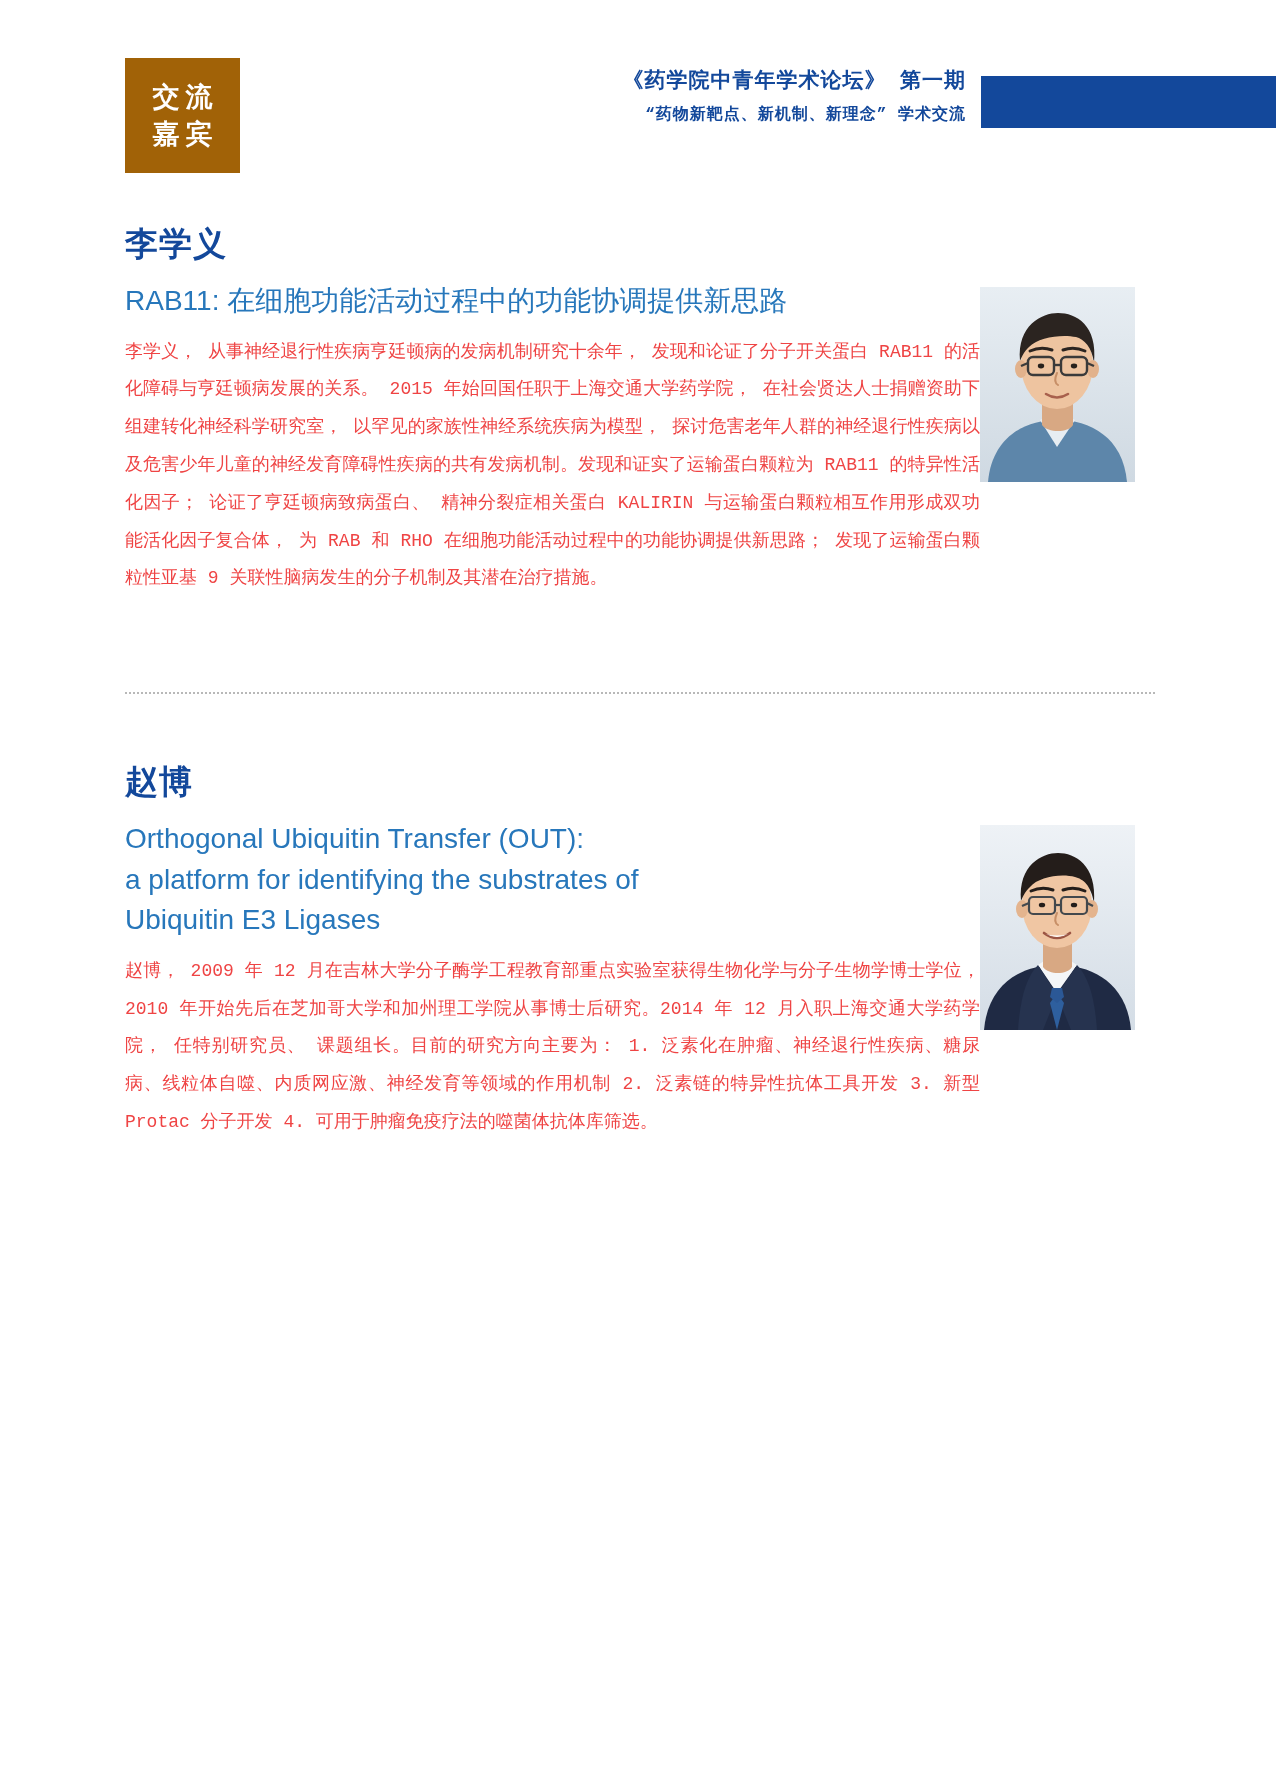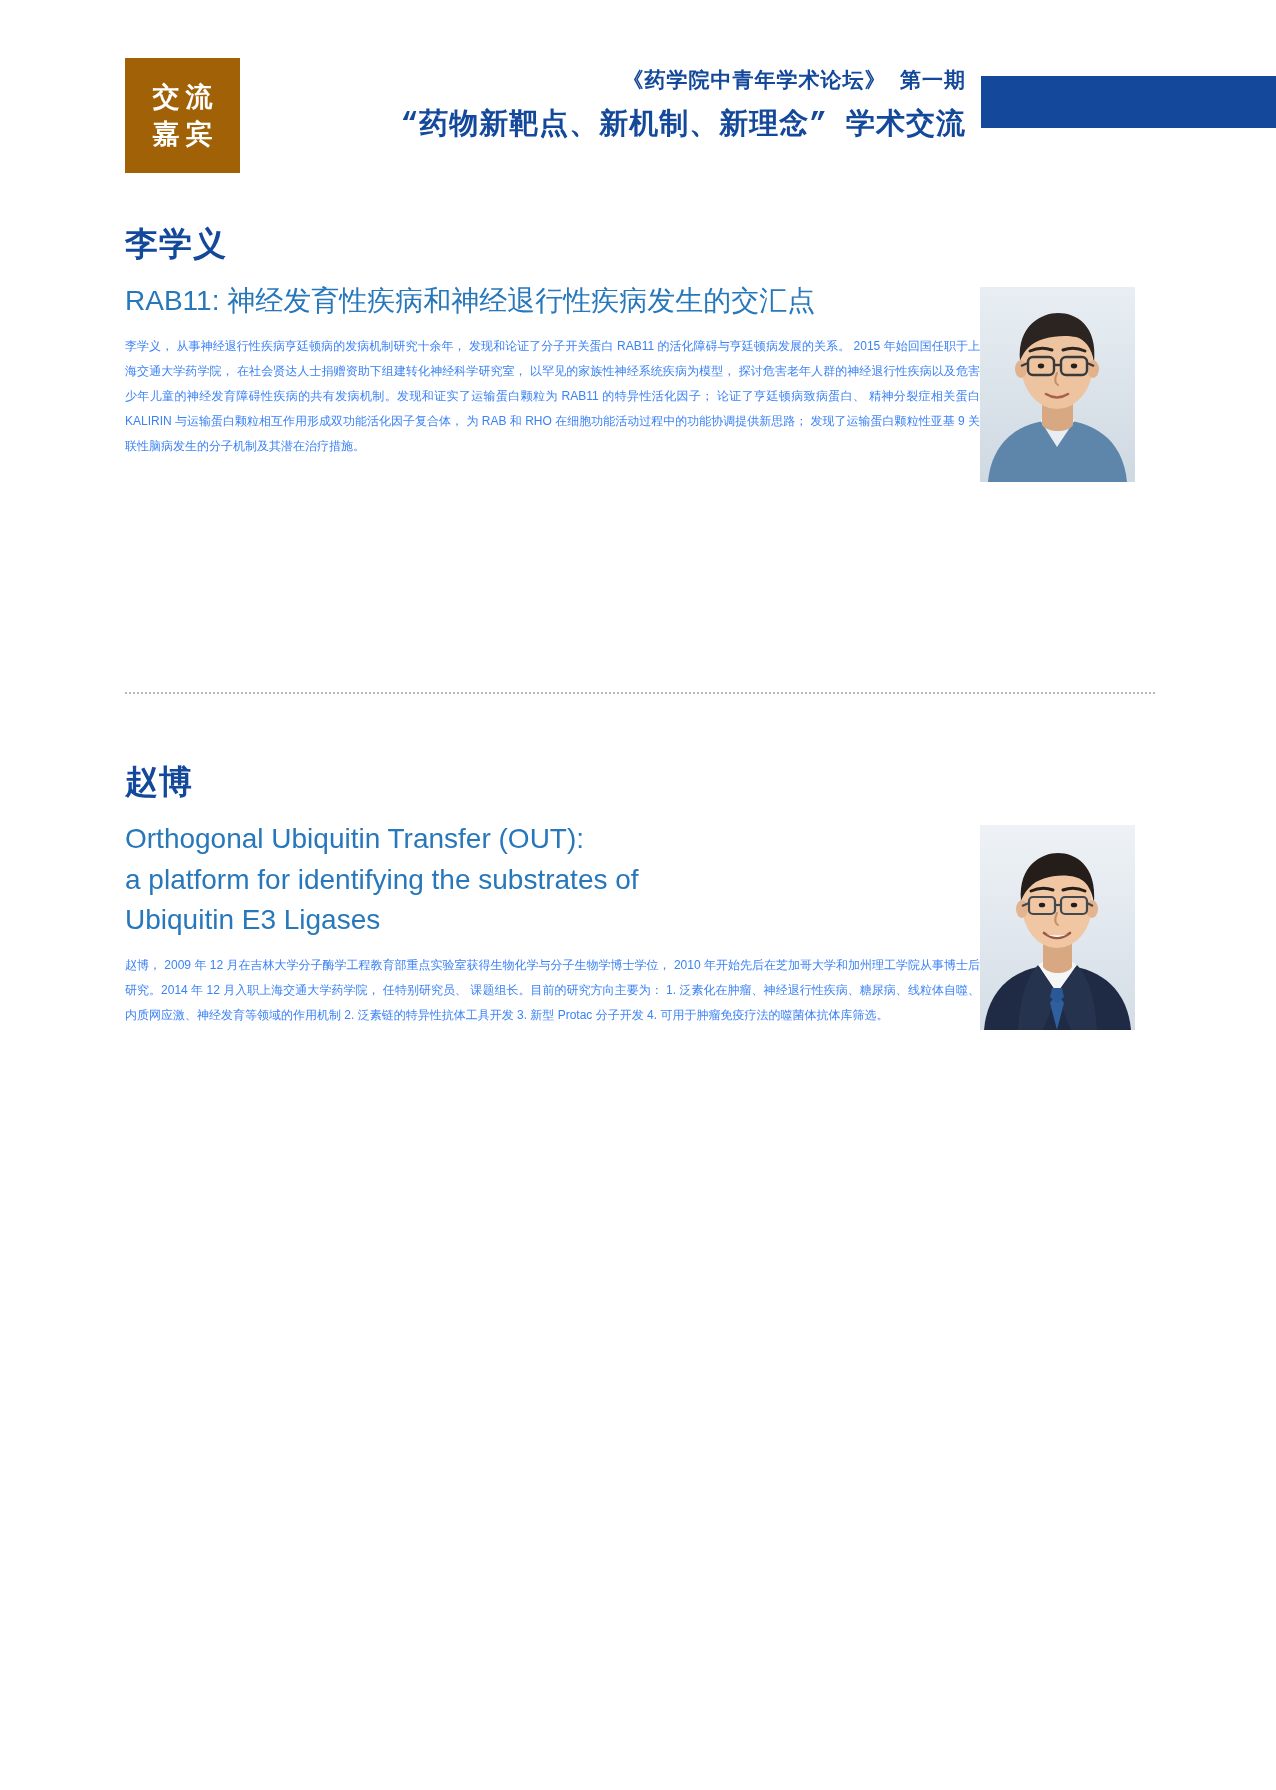--- a/index.html
+++ b/index.html
@@ -54,21 +54,21 @@
     color: #13489b;
     font-family: Liberation Mono, monospace;
     font-weight: bold;
   }
   .header-line1 {
     font-size: 21px;
     letter-spacing: 1px;
     margin-bottom: 10px;
   }
   .header-line2 {
-    font-size: 29px;
+    font-size: 16px;
     letter-spacing: 1px;
   }
   .header-bar {
     position: absolute;
     right: 0;
     top: 18px;
     width: 295px;
     height: 52px;
     background: #13489b;
   }
@@ -91,25 +91,26 @@
   .speaker-title {
     color: #2777bb;
     font-size: 28px;
     font-weight: 400;
     line-height: 1.45;
     margin: 0 0 12px 0;
   }
   .speaker-title .line { display: block; }
 
   .speaker-body {
-    font-size: 12px;
+    font-size: 18px;
     line-height: 2.1;
-    color: #3b82f6;
+    color: #ef4444;
     text-align: justify;
     text-justify: inter-ideograph;
+    font-family: Liberation Mono, monospace;
   }
   .speaker-body p { margin: 0; }
 
   .portrait {
     position: absolute;
     border: 0;
     background-size: cover;
   }
 
   
@@ -213,21 +214,21 @@
       <path d="M77 86 q-4 9 1 12" stroke="#c78f67" stroke-width="2" fill="none" stroke-linecap="round"></path>
       <path d="M66 107 q11 7 22 0" stroke="#a8604c" stroke-width="2.6" fill="none" stroke-linecap="round"></path>
     </svg>
   </div>
 
   <div>
     <div class="speaker-name">李学义</div>
   </div>
 
   <h2 class="speaker-title">
-    <span class="line">RAB11: 神经发育性疾病和神经退行性疾病发生的交汇点</span>
+    <span class="line">RAB11: 在细胞功能活动过程中的功能协调提供新思路</span>
   </h2>
 
   <div class="speaker-body">
     <div class="wrap-shape-1"></div>
     <p>李学义， 从事神经退行性疾病亨廷顿病的发病机制研究十余年， 发现和论证了分子开关蛋白 RAB11 的活化障碍与亨廷顿病发展的关系。 2015 年始回国任职于上海交通大学药学院， 在社会贤达人士捐赠资助下组建转化神经科学研究室， 以罕见的家族性神经系统疾病为模型， 探讨危害老年人群的神经退行性疾病以及危害少年儿童的神经发育障碍性疾病的共有发病机制。发现和证实了运输蛋白颗粒为 RAB11 的特异性活化因子； 论证了亨廷顿病致病蛋白、 精神分裂症相关蛋白 KALIRIN 与运输蛋白颗粒相互作用形成双功能活化因子复合体， 为 RAB 和 RHO 在细胞功能活动过程中的功能协调提供新思路； 发现了运输蛋白颗粒性亚基 9 关联性脑病发生的分子机制及其潜在治疗措施。</p>
   </div>
 </div>
 
 <div class="divider"></div>
 

